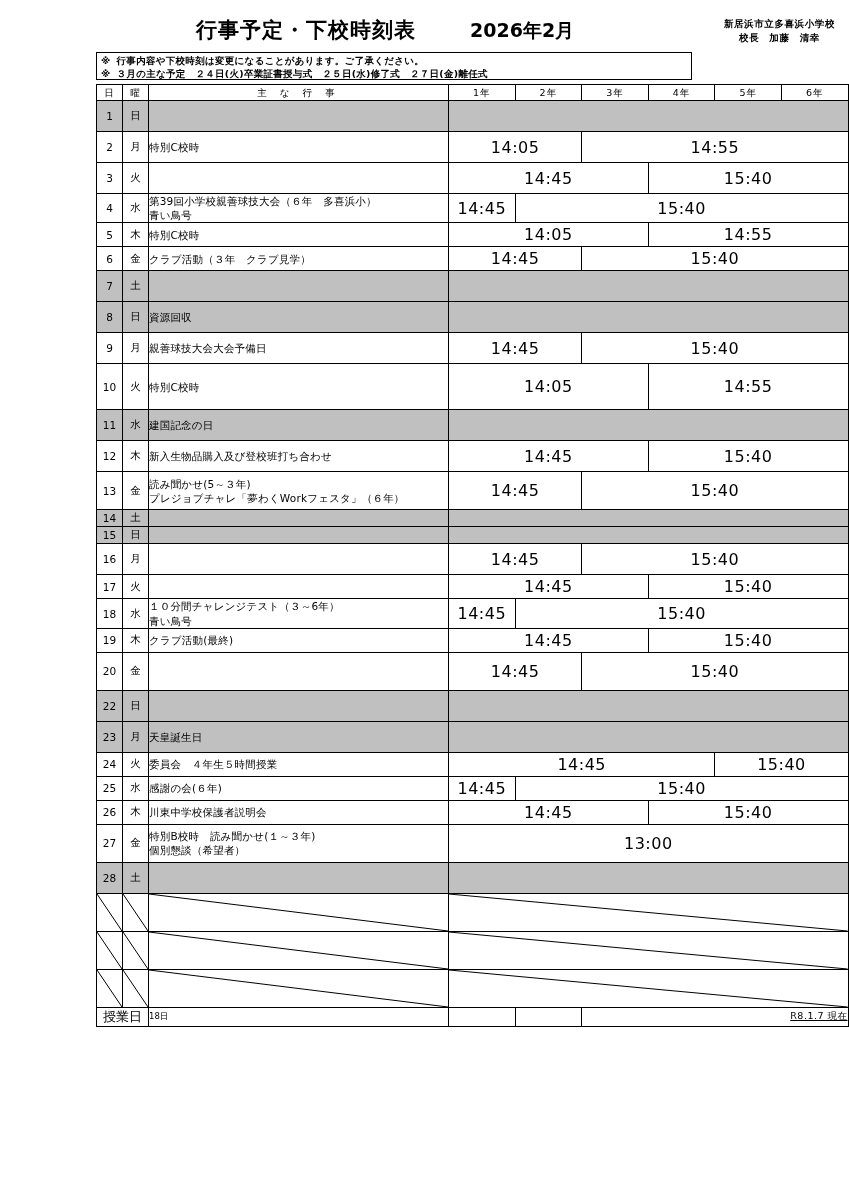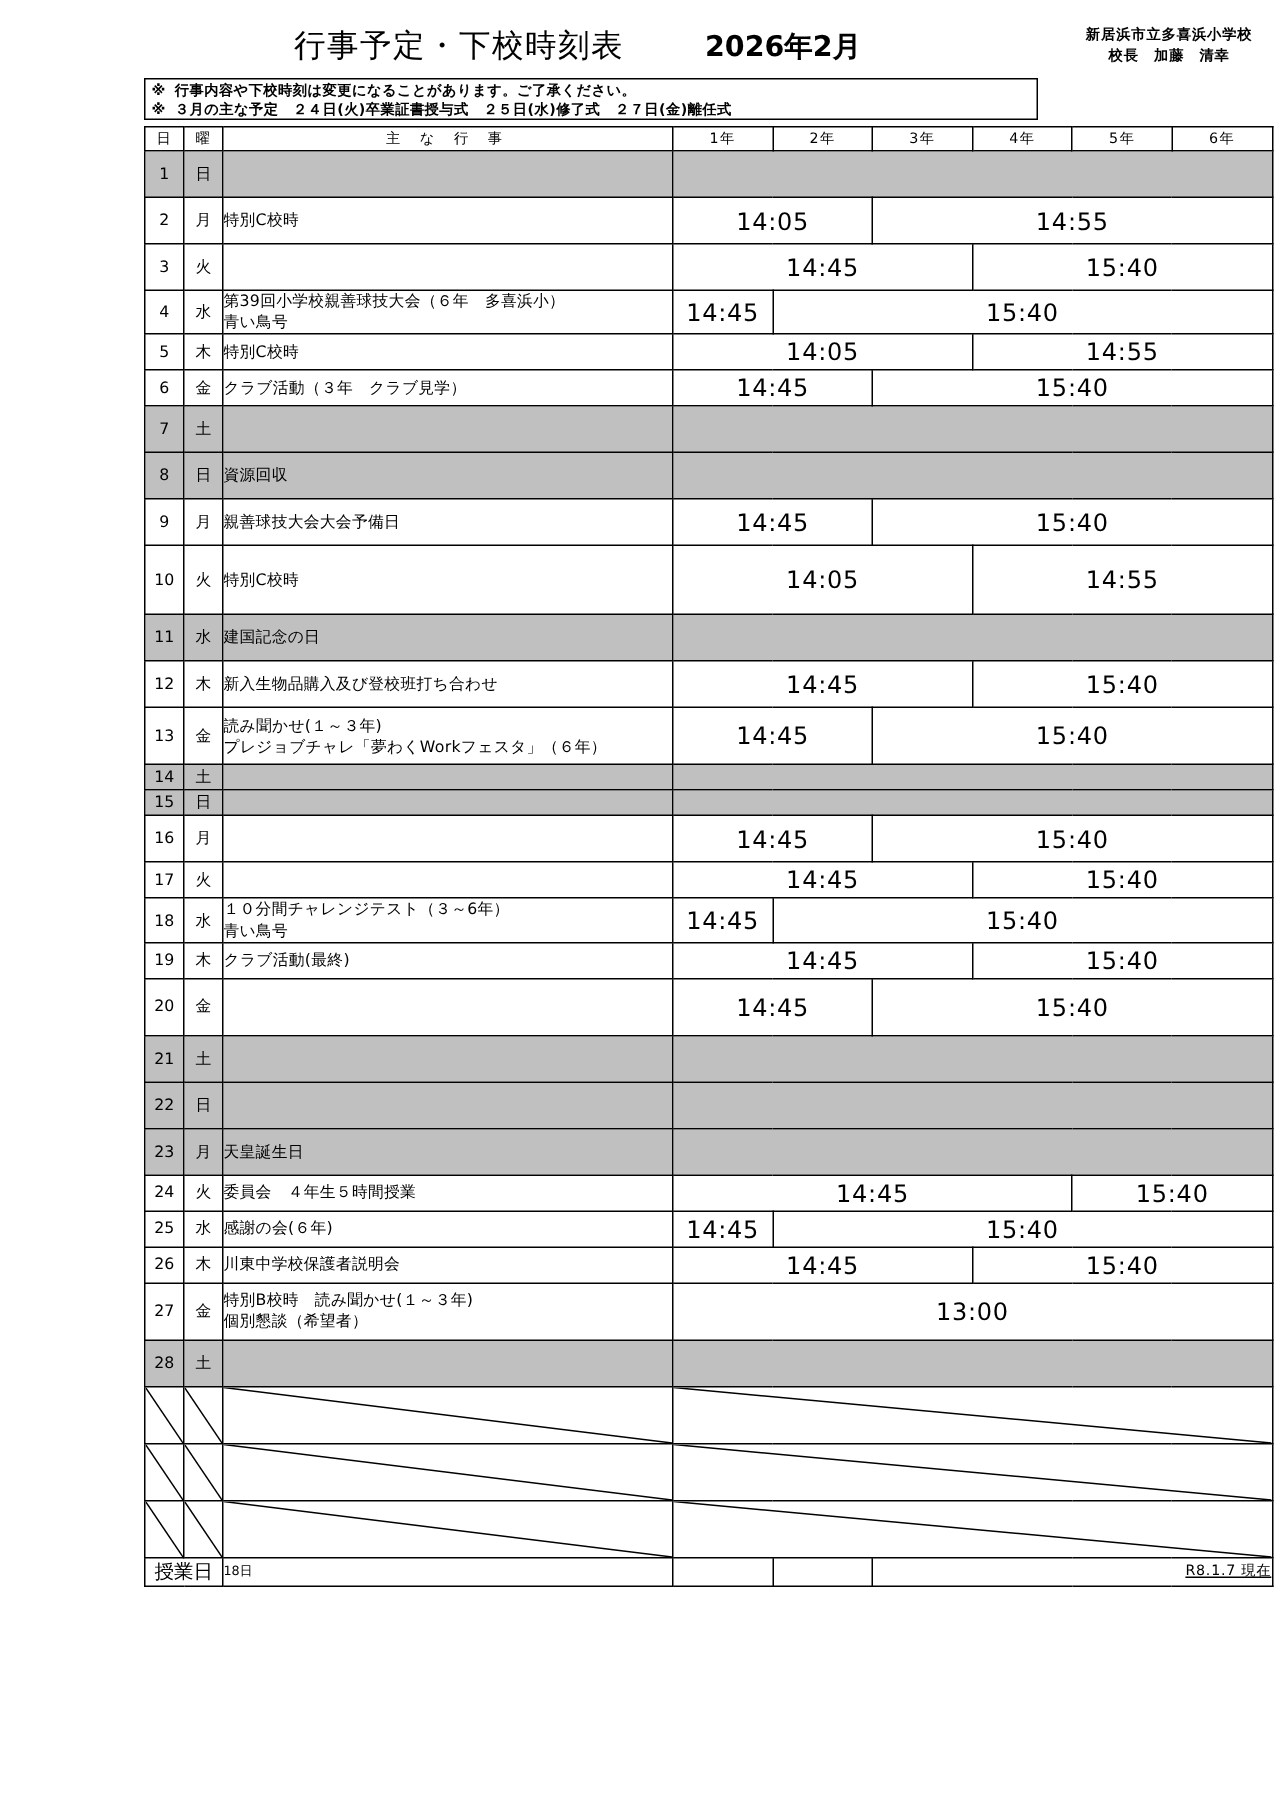--- a/index.html
+++ b/index.html
@@ -27,21 +27,21 @@
     left: 0;
     top: 14px;
     width: 849px;
     height: 40px;
   }
   #doc-title {
     position: absolute;
     left: 196px;
     top: 2px;
     font-size: 21px;
-    font-weight: normal;
+    font-weight: bold;
     letter-spacing: 1px;
     white-space: nowrap;
   }
   #doc-month {
     position: absolute;
     left: 470px;
     top: 4px;
     font-size: 19px;
     font-weight: bold;
     white-space: nowrap;
@@ -325,21 +325,21 @@
           <td class="event mid">
             <div>新入生物品購入及び登校班打ち合わせ</div>
           </td>
           <td colspan="3" class="time">14:45</td>
           <td colspan="3" class="time">15:40</td>
         </tr>
         <tr class="r-mid">
           <td class="day">13</td>
           <td class="dow">金</td>
           <td class="event">
-            <div>読み聞かせ(１～３年)</div>
+            <div>読み聞かせ(5～３年)</div>
             <div>プレジョブチャレ「夢わくWorkフェスタ」（６年）</div>
           </td>
           <td colspan="2" class="time">14:45</td>
           <td colspan="4" class="time">15:40</td>
         </tr>
         <tr class="r-short holiday">
           <td class="day">14</td>
           <td class="dow">土</td>
           <td class="event mid">
             <div></div>
@@ -392,28 +392,20 @@
           <td colspan="3" class="time">15:40</td>
         </tr>
         <tr class="r-mid">
           <td class="day">20</td>
           <td class="dow">金</td>
           <td class="event mid">
             <div></div>
           </td>
           <td colspan="2" class="time">14:45</td>
           <td colspan="4" class="time">15:40</td>
-        </tr>
-        <tr class="r-tall holiday">
-          <td class="day">21</td>
-          <td class="dow">土</td>
-          <td class="event mid">
-            <div></div>
-          </td>
-          <td colspan="6" class="time"></td>
         </tr>
         <tr class="r-tall holiday">
           <td class="day">22</td>
           <td class="dow">日</td>
           <td class="event mid">
             <div></div>
           </td>
           <td colspan="6" class="time"></td>
         </tr>
         <tr class="r-tall holiday">

